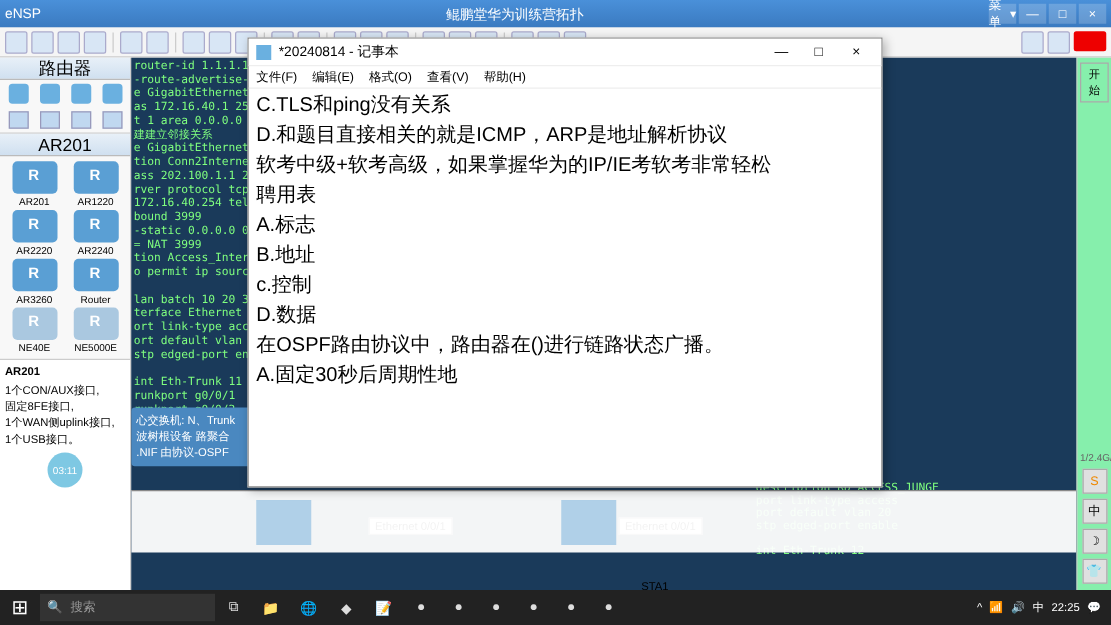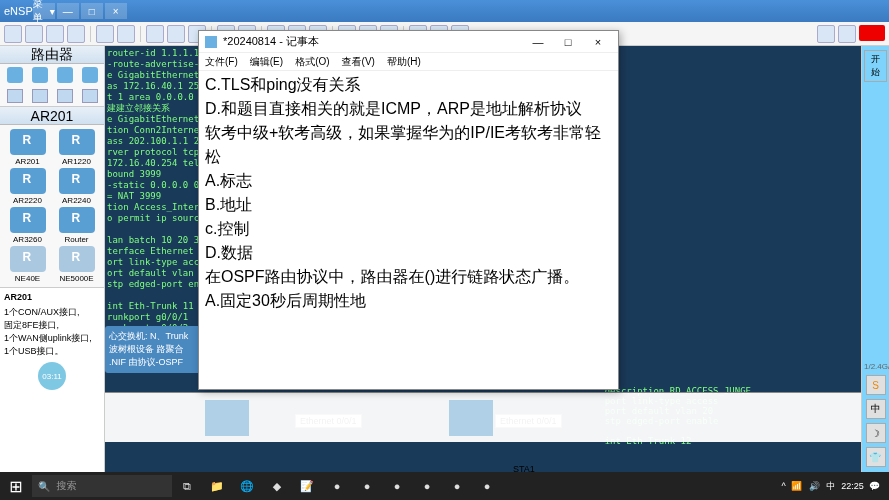--- a/index.html
+++ b/index.html
@@ -43,29 +43,29 @@
 
 
 .canvas { flex: 1; background: #1a3a5a; position: relative; overflow: hidden; }
 .cli-text { position: absolute; top: 0; left: 0; width: 200px; font-family: monospace; font-size: 9px; color: #7fff7f; line-height: 11px; padding: 2px; white-space: pre; }
 .device-box { position: absolute; background: #4a88c0; color: white; font-size: 9px; padding: 4px; border-radius: 3px; }
 .canvas-bottom { position: absolute; bottom: 40px; left: 0; right: 0; height: 50px; background: rgba(255,255,255,0.95); border-top: 1px solid #888; display: flex; align-items: center; }
 .device-sm { width: 44px; height: 36px; background: #b0d0e8; margin: 0 100px; }
 .eth-label { position: absolute; font-size: 9px; background: white; border: 1px solid #888; padding: 1px 4px; }
 
 
-.right-tb { width: 28px; background: #7dd3fc; border-left: 1px solid #ccc; padding: 4px 2px; text-align: center; }
+.right-tb { width: 28px; background: #86efac; border-left: 1px solid #ccc; padding: 4px 2px; text-align: center; }
 .right-item { width: 20px; height: 20px; margin: 4px auto; background: #e0e0e0; border: 1px solid #aaa; cursor: pointer; font-size: 10px; display: flex; align-items: center; justify-content: center; }
 .rate-label { font-size: 8px; color: #666; writing-mode: horizontal-tb; margin-top: 280px; }
 
 
 .statusbar { height: 18px; background: #3a7ac0; color: white; font-size: 10px; display: flex; align-items: center; padding: 0 6px; justify-content: space-between; }
 
 
-.notepad { position: absolute; top: 30px; left: 198px; width: 421px; height: 360px; background: white; border: 1px solid #888; box-shadow: 2px 2px 8px rgba(0,0,0,0.3); display: flex; flex-direction: column; }
+.notepad { position: absolute; top: 30px; left: 198px; width: 508px; height: 360px; background: white; border: 1px solid #888; box-shadow: 2px 2px 8px rgba(0,0,0,0.3); display: flex; flex-direction: column; }
 .np-title { height: 22px; background: white; display: flex; align-items: center; font-size: 11px; padding: 0 6px; border-bottom: 1px solid #eee; }
 .np-title-icon { width: 12px; height: 12px; background: #6ab0e0; margin-right: 6px; }
 .np-title-text { flex: 1; }
 .np-title-btns { display: flex; gap: 2px; }
 .np-tbtn { width: 28px; height: 18px; display: flex; align-items: center; justify-content: center; cursor: pointer; font-size: 11px; }
 .np-menu { height: 18px; display: flex; gap: 12px; padding: 0 6px; font-size: 10px; align-items: center; border-bottom: 1px solid #eee; }
 .np-menu span { cursor: pointer; }
 .np-content { flex: 1; padding: 2px 6px; font-size: 16px; line-height: 24px; color: #000; overflow: hidden; }
 .np-content .hl { background: #3399ff; color: white; }
 .np-status { height: 18px; border-top: 1px solid #ddd; display: flex; justify-content: flex-end; font-size: 10px; align-items: center; }
@@ -80,20 +80,21 @@
 </style>
 </head>
 <body>
 
 <div class="ensp-window">
 
   <div class="ensp-titlebar">
     <div class="ensp-logo">
       <span>eNSP</span>
     </div>
+    <div class="title-center">鲲鹏堂华为训练营拓扑</div>
     <div class="title-right">
       <div class="title-btn"><span>菜单</span>▾</div>
       <div class="title-btn">—</div>
       <div class="title-btn">□</div>
       <div class="title-btn">×</div>
     </div>
   </div>
 
   <div class="ensp-toolbar">
     <div class="tb-icon"></div>
@@ -268,20 +269,21 @@
     <span>文件(F)</span>
     <span>编辑(E)</span>
     <span>格式(O)</span>
     <span>查看(V)</span>
     <span>帮助(H)</span>
   </div>
   <div class="np-content">
     <div>C.TLS和ping没有关系</div>
     <div>D.和题目直接相关的就是ICMP，ARP是地址解析协议</div>
     <div>软考中级+软考高级，如果掌握华为的IP/IE考软考非常轻松</div>
+    <div>聘用表</div>
     <div>A.标志</div>
     <div>B.地址</div>
     <div>c.控制</div>
     <div>D.数据</div>
     <div></div>
     <div>在OSPF路由协议中，路由器在()进行链路状态广播。</div>
     <div>A.固定30秒后周期性地</div>
   </div>
 </div>
 

